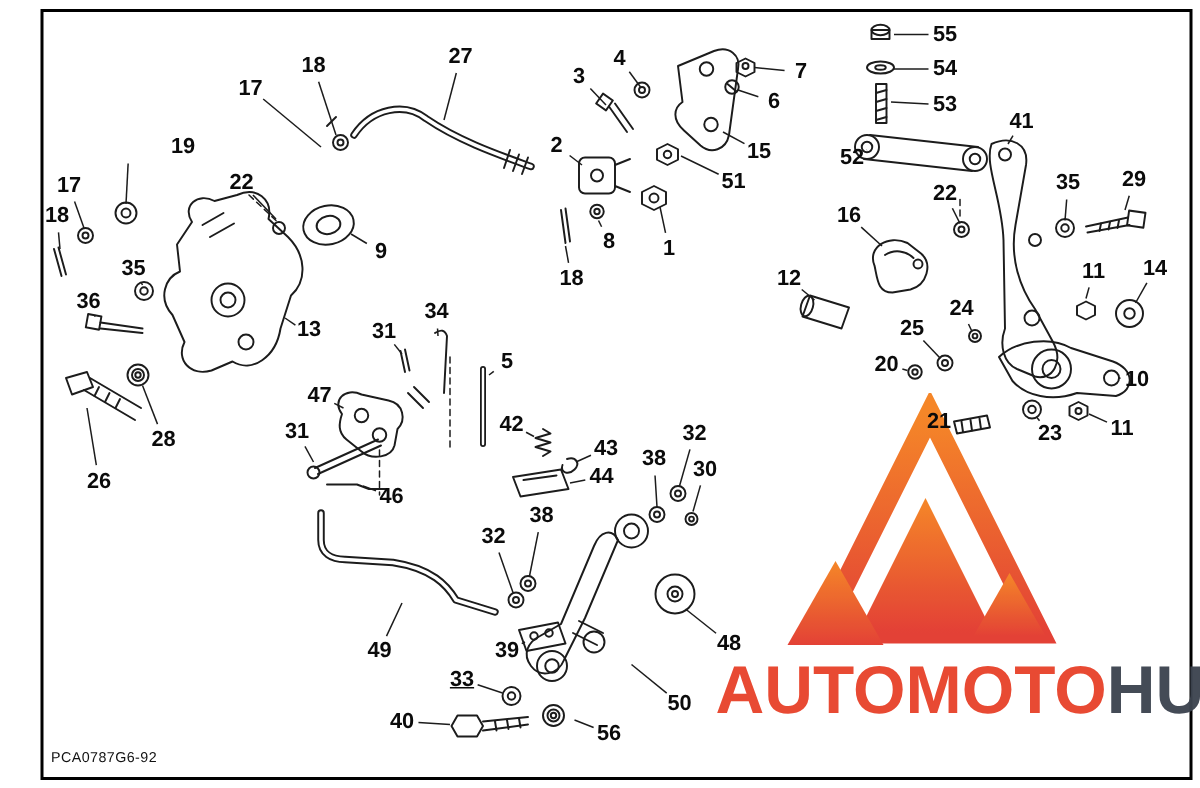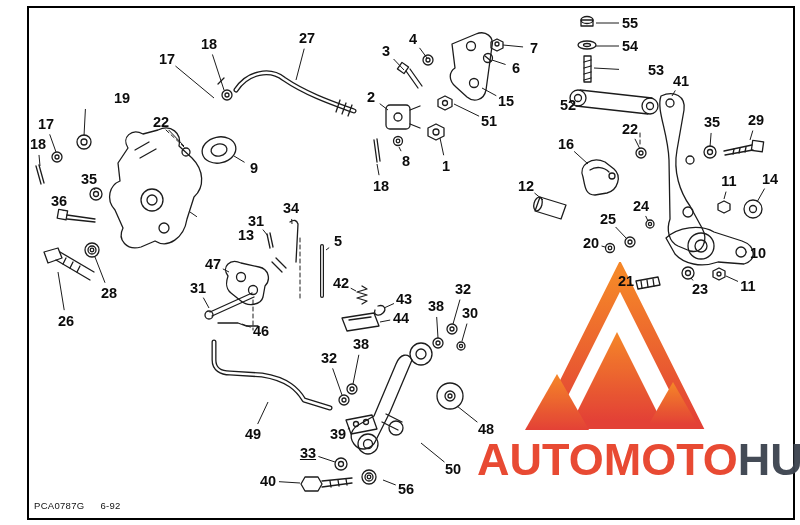--- a/index.html
+++ b/index.html
@@ -18,21 +18,21 @@
   #leaders line{stroke:#1c1c1c;stroke-width:1}
   #labels{position:absolute;left:0;top:0;width:800px;height:525px;z-index:4;pointer-events:none}
   .part-label{position:absolute;transform:translate(-50%,-50%);
               font:bold 14.5px "Liberation Sans",sans-serif;color:#0b0b0b;white-space:nowrap}
   #watermark{position:absolute;left:0;top:0;width:800px;height:525px;z-index:2;opacity:.96}
   #wm-logo{position:absolute;left:513px;top:262px}
   #brand{position:absolute;left:477px;top:437px;font-size:45px;font-weight:800;
          letter-spacing:0;line-height:1;font-family:"Liberation Sans",sans-serif}
   #footer-code{position:absolute;left:34px;top:500px;z-index:4;font-size:9.5px;
                color:#111;letter-spacing:.3px}
-  #footer-code .rev{margin-left:16px}
+  #footer-code .rev{margin-left:0}
 </style>
 </head>
 <body>
 
 <div id="stage">
 
   <div id="frame"></div>
 
   <svg id="drawing" class="layer" width="800" height="525" viewBox="0 0 800 525">
     <g class="ink">
@@ -314,21 +314,21 @@
 
   <div id="labels">
       <div class="part-label" style="left: 209px; top: 44px;">18</div>
       <div class="part-label" style="left: 167px; top: 59px;">17</div>
       <div class="part-label" style="left: 307px; top: 38px;">27</div>
       <div class="part-label" style="left: 386px; top: 51px;">3</div>
       <div class="part-label" style="left: 413px; top: 39px;">4</div>
       <div class="part-label" style="left: 534px; top: 48px;">7</div>
       <div class="part-label" style="left: 630px; top: 23px;">55</div>
       <div class="part-label" style="left: 630px; top: 46px;">54</div>
-      <div class="part-label" style="left: 656px; top: 70px;">53</div>
+      <div class="part-label" style="left: 630px; top: 70px;">53</div>
       <div class="part-label" style="left: 516px; top: 68px;">6</div>
       <div class="part-label" style="left: 681px; top: 81px;">41</div>
       <div class="part-label" style="left: 86px; top: 98px; margin-left: 36px;">19</div>
       <div class="part-label" style="left: 371px; top: 97px;">2</div>
       <div class="part-label" style="left: 568px; top: 105px;">52</div>
       <div class="part-label" style="left: 506px; top: 101px;">15</div>
       <div class="part-label" style="left: 489px; top: 121px;">51</div>
       <div class="part-label" style="left: 46px; top: 124px;">17</div>
       <div class="part-label" style="left: 161px; top: 122px;">22</div>
       <div class="part-label" style="left: 630px; top: 129px;">22</div>
@@ -338,21 +338,21 @@
       <div class="part-label" style="left: 566px; top: 144px;">16</div>
       <div class="part-label" style="left: 254px; top: 168px;">9</div>
       <div class="part-label" style="left: 406px; top: 161px;">8</div>
       <div class="part-label" style="left: 446px; top: 166px;">1</div>
       <div class="part-label" style="left: 89px; top: 179px;">35</div>
       <div class="part-label" style="left: 526px; top: 186px;">12</div>
       <div class="part-label" style="left: 729px; top: 181px;">11</div>
       <div class="part-label" style="left: 770px; top: 179px;">14</div>
       <div class="part-label" style="left: 59px; top: 201px;">36</div>
       <div class="part-label" style="left: 381px; top: 186px;">18</div>
-      <div class="part-label" style="left: 206px; top: 235px; margin-left: 40px;">13</div>
+      <div class="part-label" style="left: 206px; top: 220px;">13</div>
       <div class="part-label" style="left: 608px; top: 219px;">25</div>
       <div class="part-label" style="left: 641px; top: 206px;">24</div>
       <div class="part-label" style="left: 256px; top: 221px;">31</div>
       <div class="part-label" style="left: 291px; top: 208px;">34</div>
       <div class="part-label" style="left: 591px; top: 243px;">20</div>
       <div class="part-label" style="left: 338px; top: 241px;">5</div>
       <div class="part-label" style="left: 758px; top: 253px;">10</div>
       <div class="part-label" style="left: 213px; top: 264px;">47</div>
       <div class="part-label" style="left: 341px; top: 283px; text-align: right;">42</div>
       <div class="part-label" style="left: 626px; top: 281px;">21</div>

